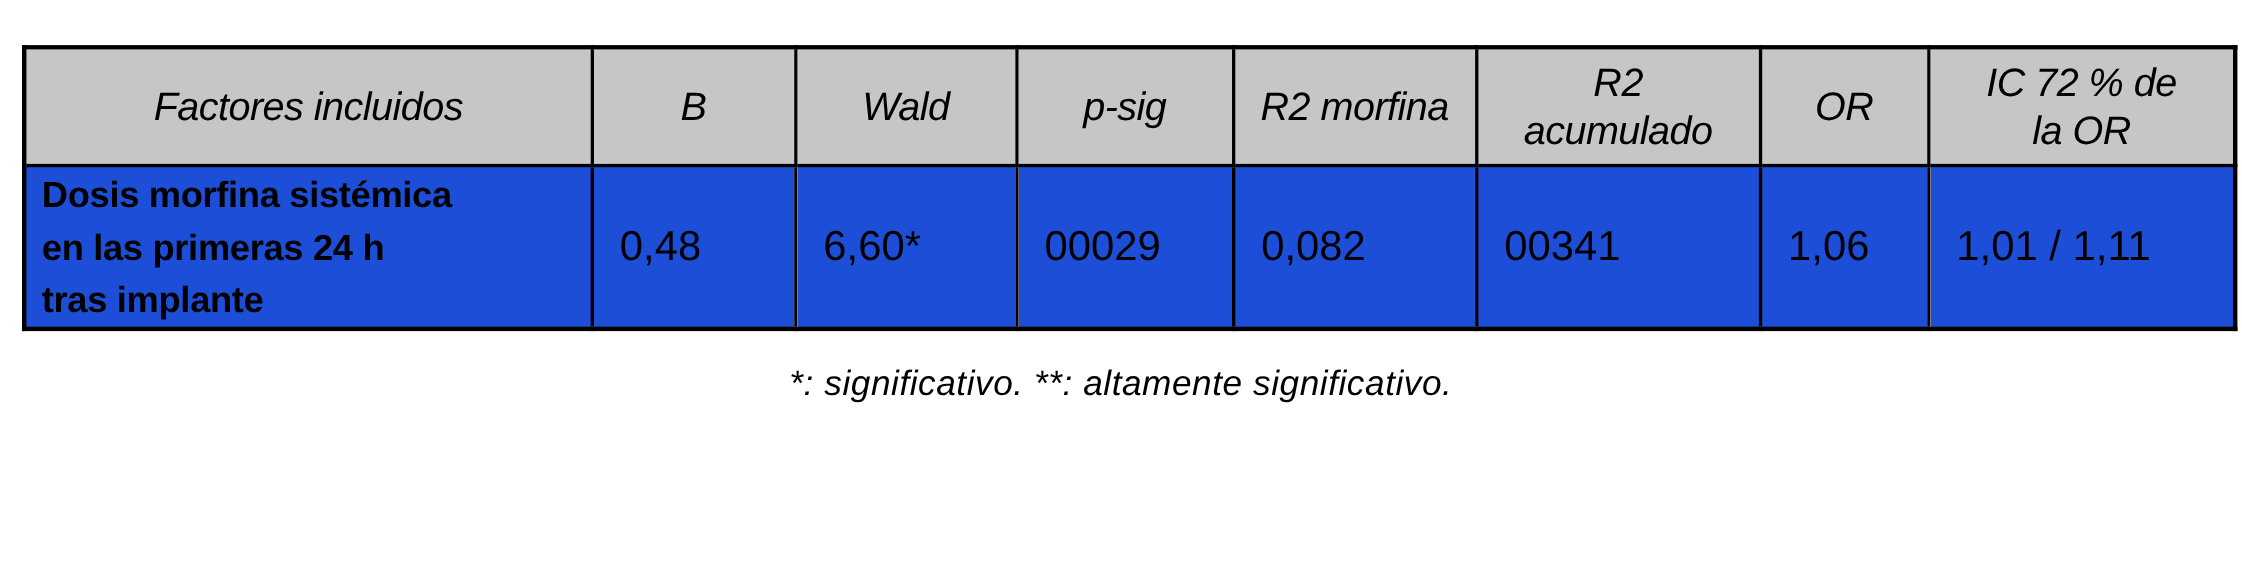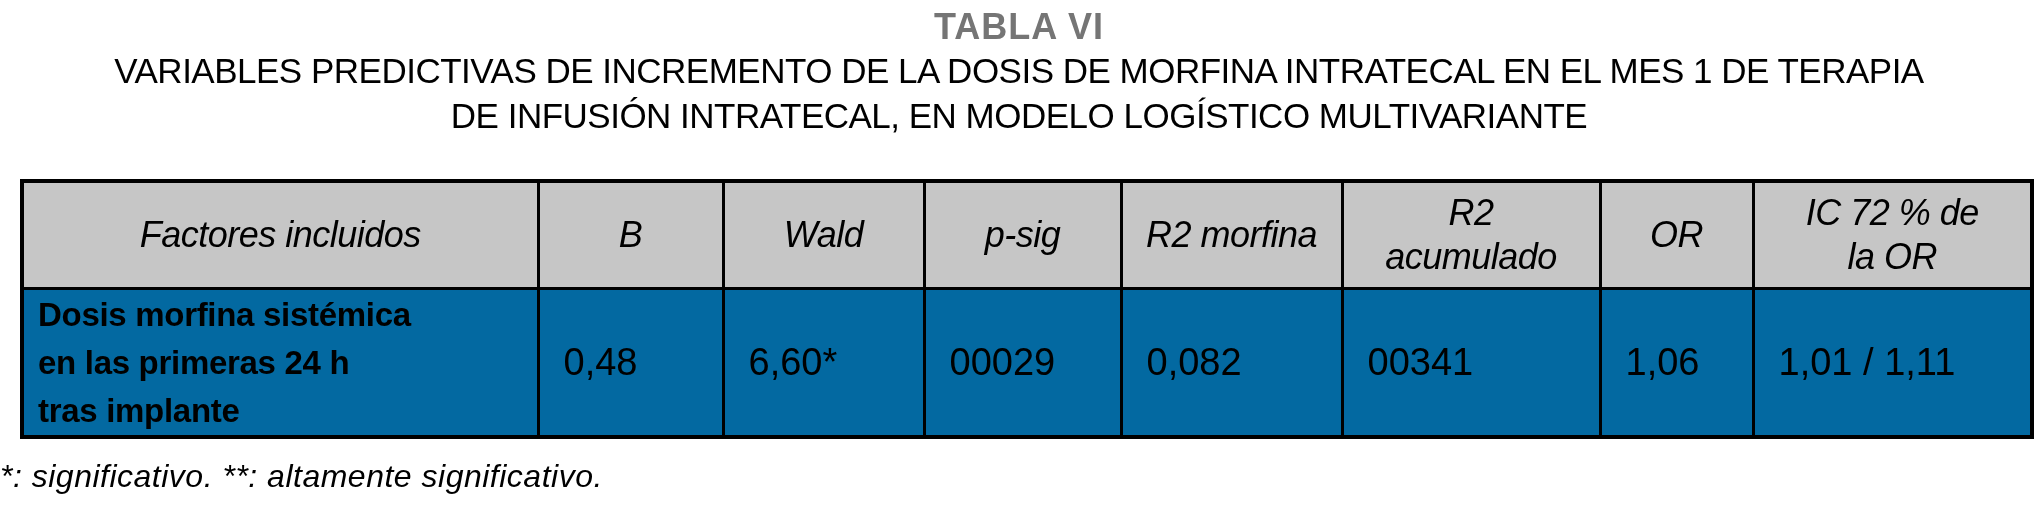--- a/index.html
+++ b/index.html
@@ -49,47 +49,43 @@
     letter-spacing: -0.5px;
     text-align: center;
     vertical-align: middle;
   }
   .tabla td {
     height: 145px;
     font-size: 38px;
     vertical-align: middle;
     text-align: left;
     padding: 0 6px 0 24px;
-    background: #0369a1;
+    background: #1d4ed8;
   }
   .tabla td.factor-cell {
     font-weight: bold;
     font-size: 33px;
     line-height: 48px;
     letter-spacing: -0.3px;
     padding-left: 14px;
   }
   .footnote {
-    margin-top: 17px;
+    margin-top: 27px;
+    text-align: center;
     font-style: italic;
     font-size: 32px;
     line-height: 40px;
     letter-spacing: 0.5px;
   }
 </style>
 </head>
 <body>
 
 <div class="page">
 
-  <div class="caption">
-    <div class="table-title">TABLA VI</div>
-    <div class="table-subtitle">VARIABLES PREDICTIVAS DE INCREMENTO DE LA DOSIS DE MORFINA INTRATECAL EN EL MES 1 DE TERAPIA</div>
-    <div class="table-subtitle">DE INFUSIÓN INTRATECAL, EN MODELO LOGÍSTICO MULTIVARIANTE</div>
-  </div>
 
   <table class="tabla">
     <colgroup>
       <col style="width:516px">
       <col style="width:185px">
       <col style="width:201px">
       <col style="width:197px">
       <col style="width:221px">
       <col style="width:258px">
       <col style="width:153px">

